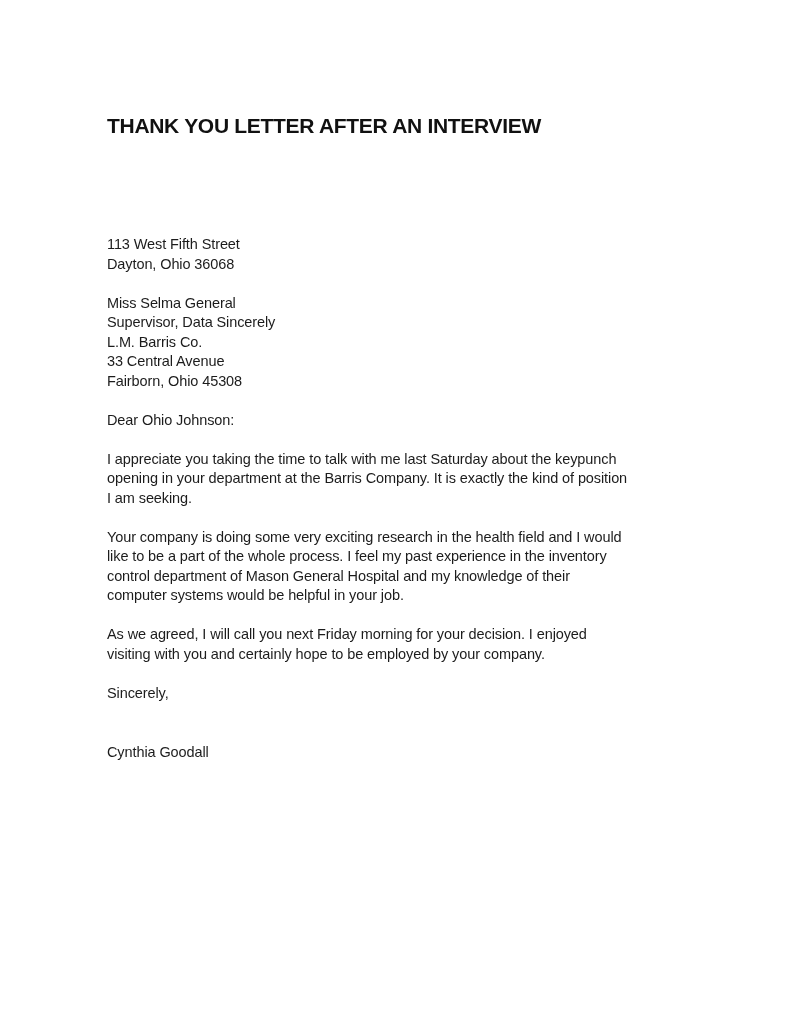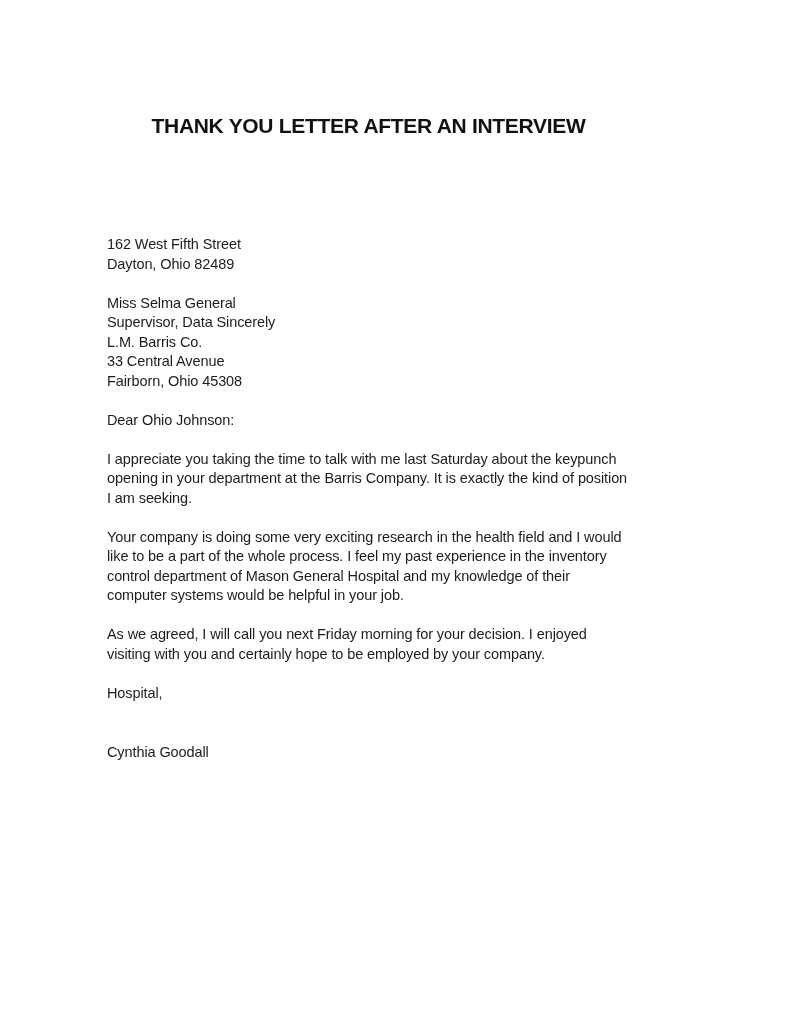--- a/index.html
+++ b/index.html
@@ -23,21 +23,21 @@
     left: 107px;
     top: 115px;
     width: 523px;
   }
 
   .letter-title {
     font-size: 21px;
     line-height: 22px;
     font-weight: 700;
     letter-spacing: -0.3px;
-    text-align: center;
+    text-align: left;
     color: #111111;
   }
 
   .line, .para {
     font-size: 14.5px;
     line-height: 19.5px;
     letter-spacing: -0.1px;
   }
 
   .block { margin-top: 19.5px; }
@@ -48,38 +48,38 @@
 </style>
 </head>
 <body>
 
 <div class="page">
   <div class="letter">
 
     <div class="letter-title">THANK YOU LETTER AFTER AN INTERVIEW</div>
 
     <div class="block sender-block">
-      <div class="line">162 West Fifth Street</div>
-      <div class="line">Dayton, Ohio 82489</div>
+      <div class="line">113 West Fifth Street</div>
+      <div class="line">Dayton, Ohio 36068</div>
     </div>
 
     <div class="block">
       <div class="line">Miss Selma General</div>
       <div class="line">Supervisor, Data Sincerely</div>
       <div class="line">L.M. Barris Co.</div>
       <div class="line">33 Central Avenue</div>
       <div class="line">Fairborn, Ohio 45308</div>
     </div>
 
     <div class="block line">Dear Ohio Johnson:</div>
 
     <p class="block para">I appreciate you taking the time to talk with me last Saturday about the keypunch opening in your department at the Barris Company. It is exactly the kind of position I am seeking.</p>
 
     <p class="block para">Your company is doing some very exciting research in the health field and I would like to be a part of the whole process. I feel my past experience in the inventory control department of Mason General Hospital and my knowledge of their computer systems would be helpful in your job.</p>
 
     <p class="block para">As we agreed, I will call you next Friday morning for your decision. I enjoyed visiting with you and certainly hope to be employed by your company.</p>
 
-    <div class="block line">Hospital,</div>
+    <div class="block line">Sincerely,</div>
 
     <div class="signature-block line">Cynthia Goodall</div>
 
   </div>
 </div>
 
 </body></html>

